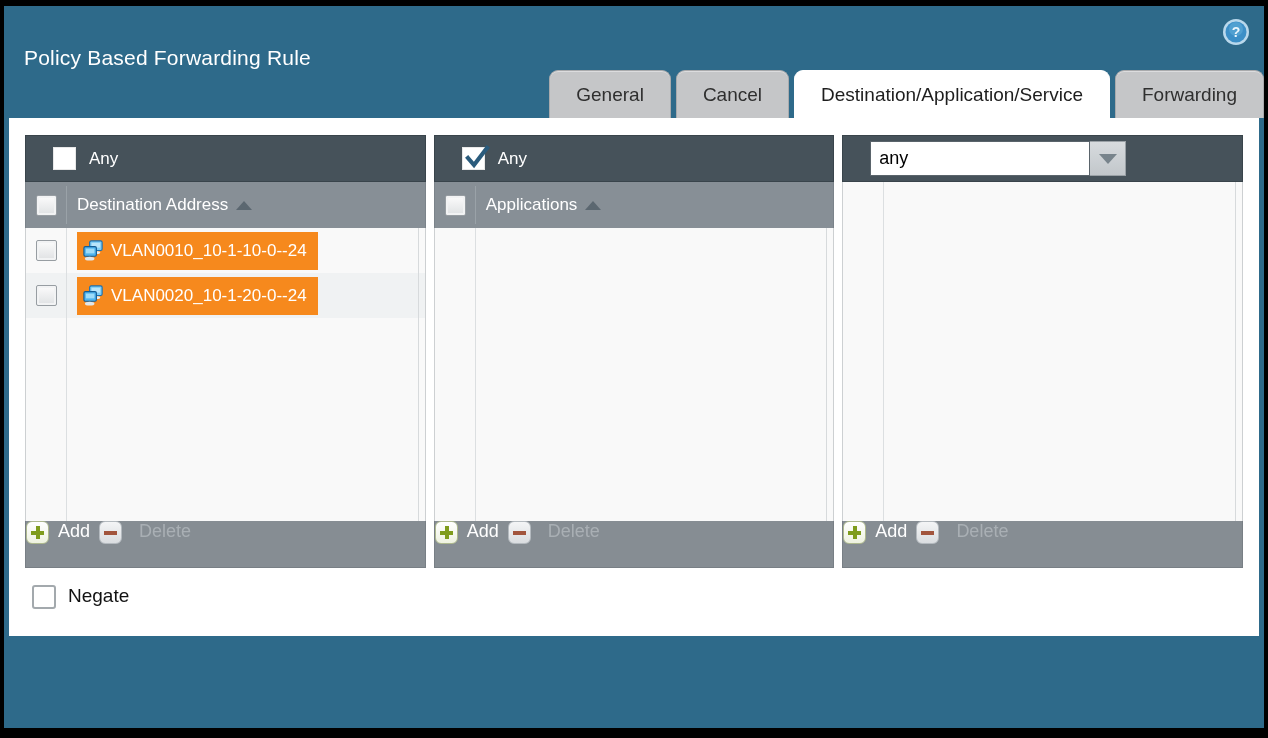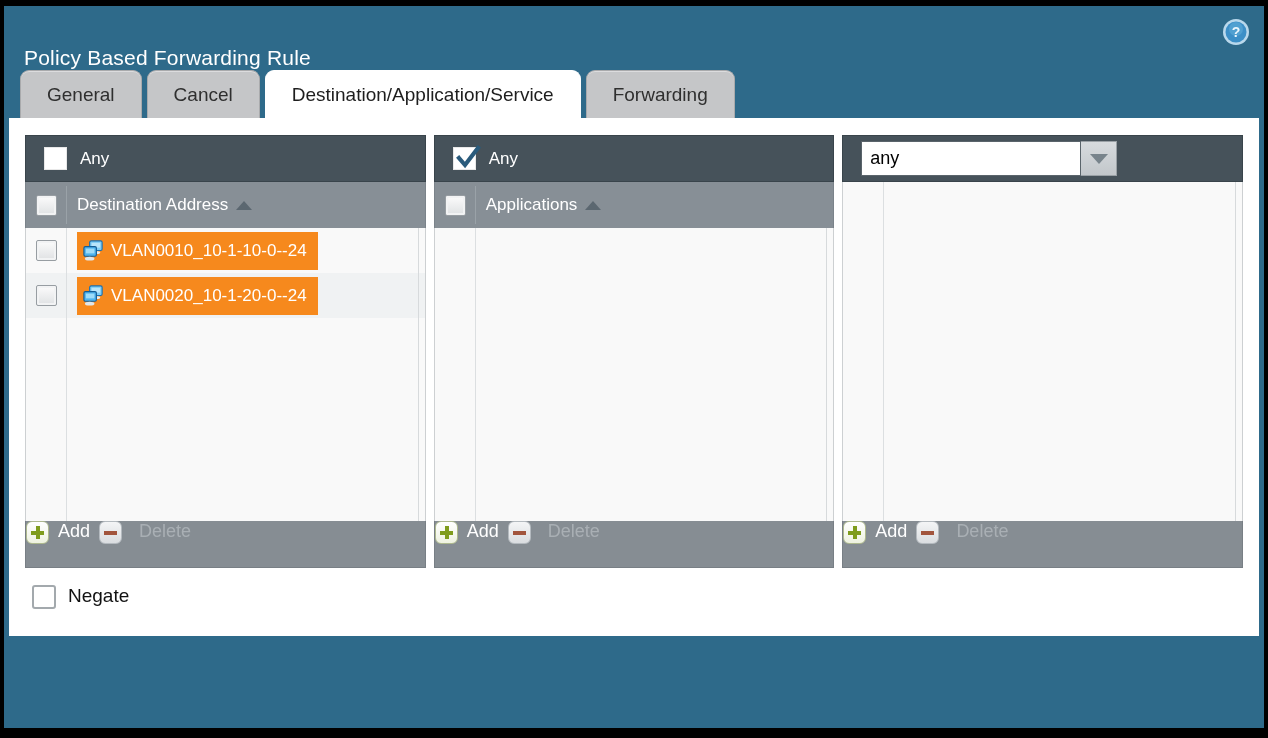--- a/index.html
+++ b/index.html
@@ -12,21 +12,21 @@
     border:4px solid #000; border-top-width:6px; border-bottom-width:10px;
     position:relative; overflow:hidden;
   }
 
   
   .titlebar { height:64px; display:flex; align-items:flex-end; padding:0 20px; position:relative; }
   .title { color:#fff; font-size:21px; letter-spacing:.2px; }
   .help-icon { position:absolute; right:14px; top:12px; width:28px; height:28px; cursor:pointer; }
 
   
-  .tabs { display:flex; gap:5px; padding-left:16px; height:48px; position:relative; z-index:2; }
+  .tabs { display:flex; gap:5px; padding-left:16px; height:48px; position:relative; z-index:2;justify-content:flex-end; }
   .tab {
     display:flex; align-items:center; padding:0 26px;
     background:#c5c6c8; color:#2f2f2f; font-size:19px;
     border-radius:9px 9px 0 0; cursor:pointer;
     border:1px solid #a9aaac; border-bottom:none;
     box-shadow: inset 0 1px 0 #dcdcde;
   }
   .tab.active { background:#fff; color:#1e1e1e; border-color:#fff; box-shadow:none; }
 
   
@@ -35,21 +35,21 @@
     margin:0 5px; height:518px; background:#fff;
     padding:17px 16px 0 16px;
   }
 
   .columns { display:flex; gap:8px; height:433px; }
   .col { flex:1; display:flex; flex-direction:column; min-width:0; }
 
   
   .anybar {
     height:47px; background:#46525a; display:flex; align-items:center;
-    padding:0 18px; flex:none; border:1px solid #39444b;
+    padding:0 27px; flex:none; border:1px solid #39444b;
   }
   .anybar .any-label { color:#fff; font-size:17px; margin-left:13px; }
 
   
   .colheader {
     height:46px; background:#878f96; display:flex; align-items:center;
     padding:0 10px; flex:none; position:relative;
     border-left:1px solid #7b838a; border-right:1px solid #7b838a;
   }
   .colheader::after { content:""; position:absolute; left:40px; top:4px; bottom:4px; width:1px; background:#9aa2a8; }

